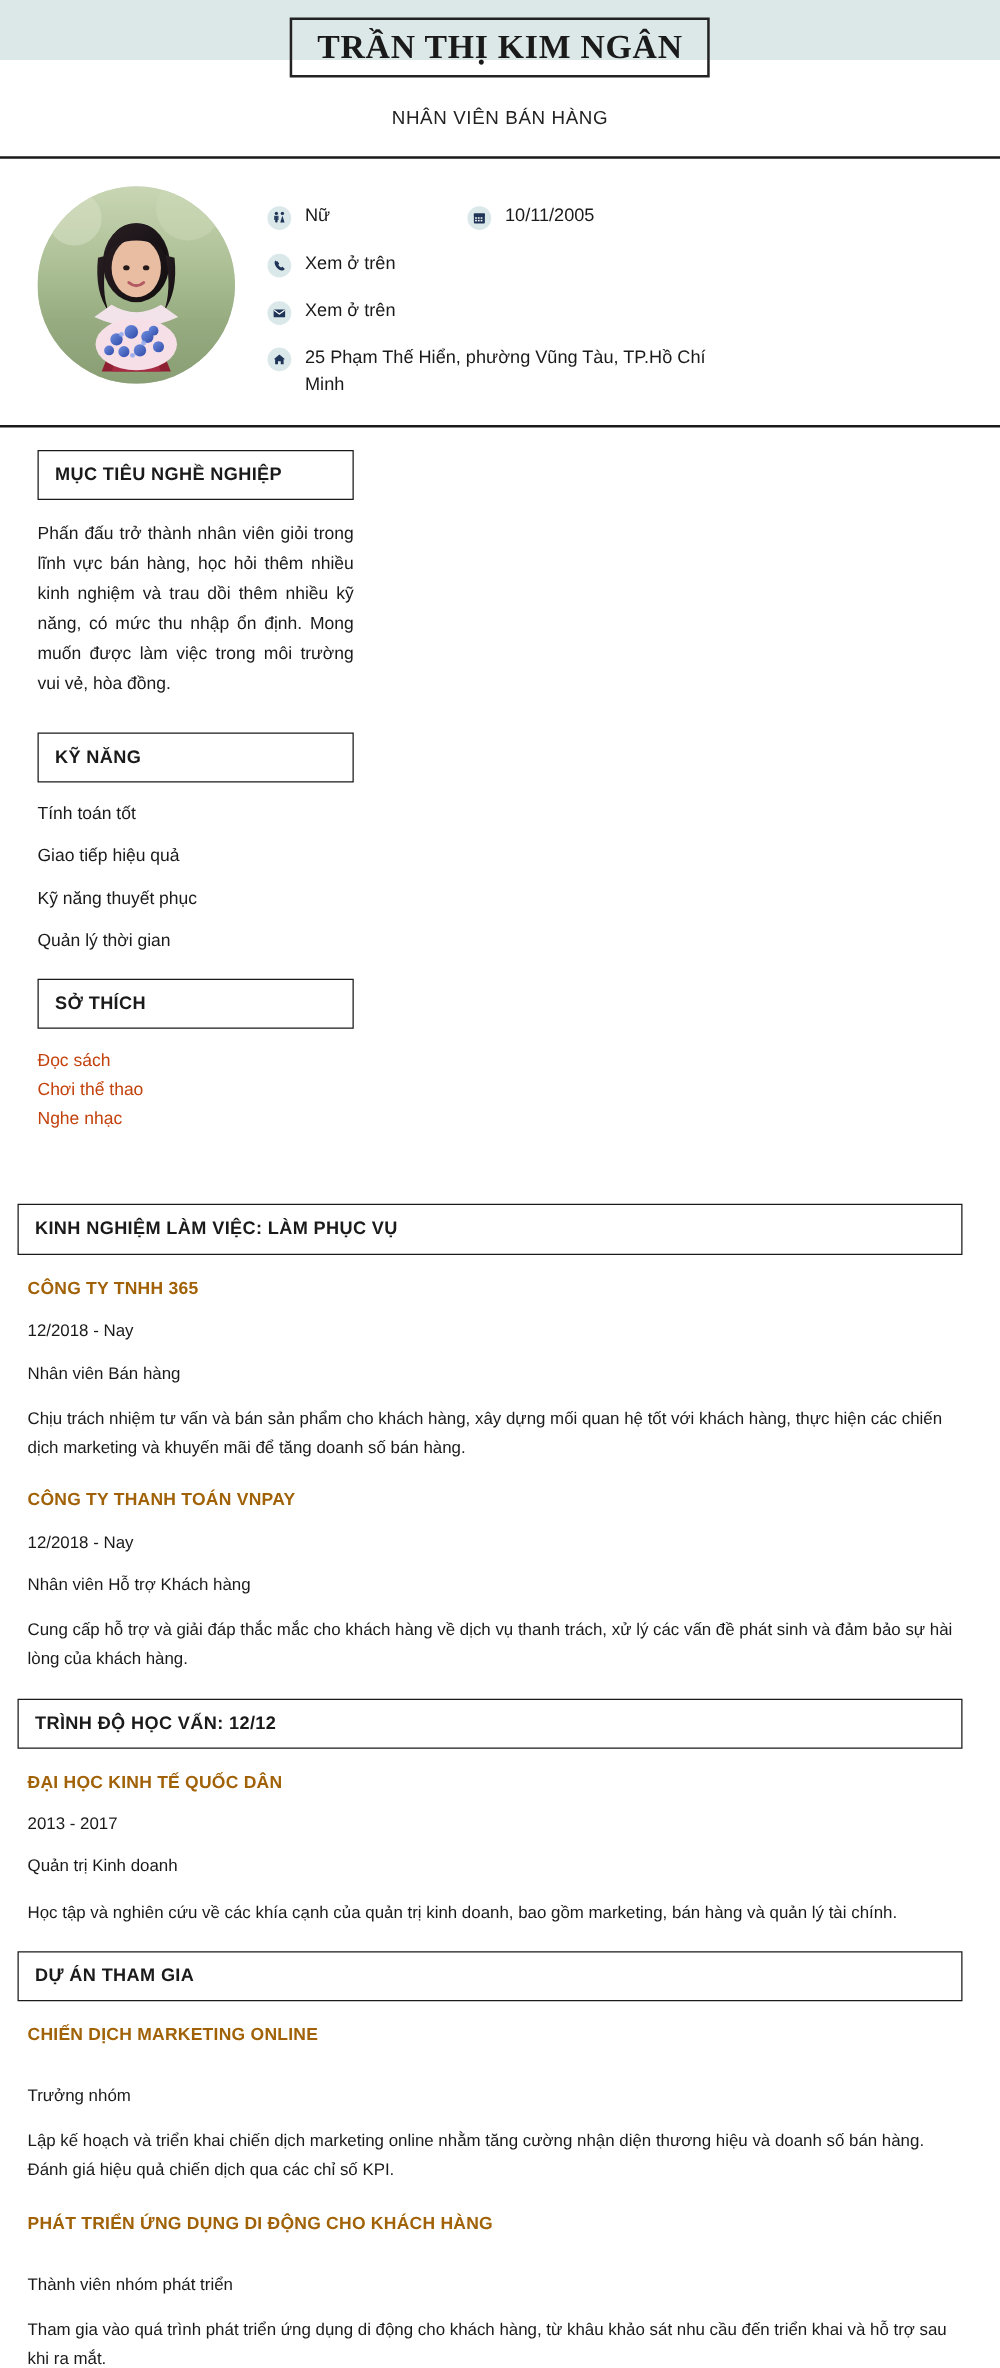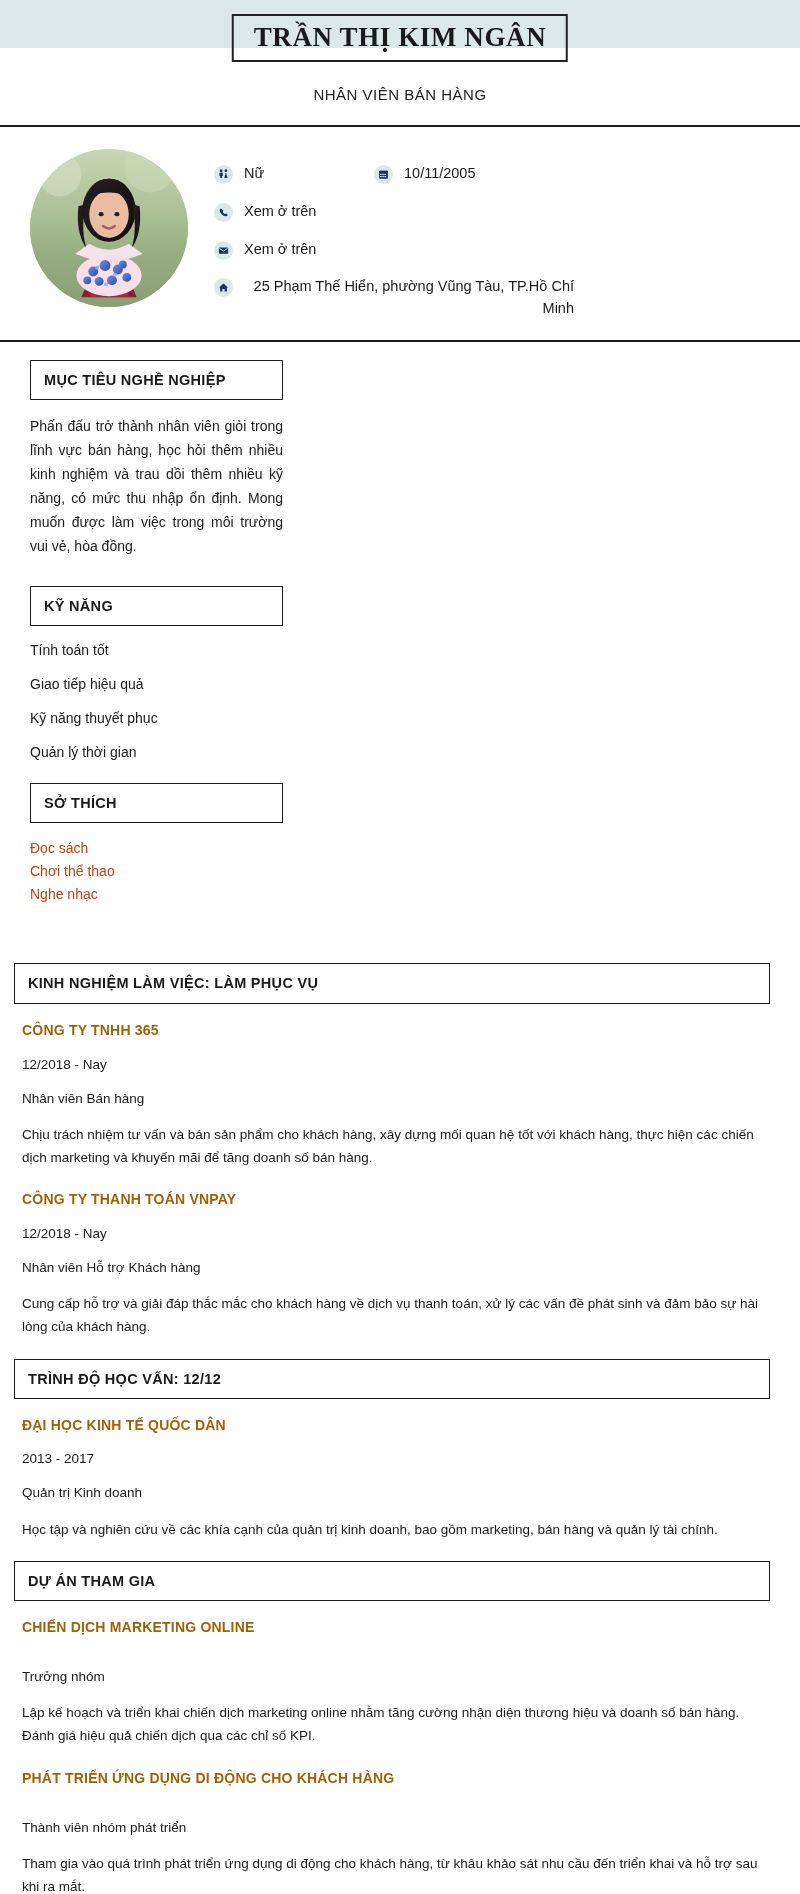--- a/index.html
+++ b/index.html
@@ -98,21 +98,20 @@
     display: flex;
     align-items: flex-start;
     margin-bottom: 16px;
   }
   .contact-row:last-child { margin-bottom: 0; }
 
   .contact-cell {
     display: flex;
     align-items: flex-start;
     gap: 11px;
-    text-align: right;
   }
   .contact-cell.gender { width: 160px; }
 
   .cicon {
     width: 19px;
     height: 19px;
     min-width: 19px;
     border-radius: 50%;
     background: #dbe8ea;
     display: flex;
@@ -426,21 +425,21 @@
         <div class="entry-title">CÔNG TY TNHH 365</div>
         <div class="entry-meta">12/2018 - Nay</div>
         <div class="entry-role">Nhân viên Bán hàng</div>
         <div class="entry-desc">Chịu trách nhiệm tư vấn và bán sản phẩm cho khách hàng, xây dựng mối quan hệ tốt với khách hàng, thực hiện các chiến dịch marketing và khuyến mãi để tăng doanh số bán hàng.</div>
       </div>
 
       <div class="entry">
         <div class="entry-title">CÔNG TY THANH TOÁN VNPAY</div>
         <div class="entry-meta">12/2018 - Nay</div>
         <div class="entry-role">Nhân viên Hỗ trợ Khách hàng</div>
-        <div class="entry-desc">Cung cấp hỗ trợ và giải đáp thắc mắc cho khách hàng về dịch vụ thanh toán, xử lý các vấn đề phát sinh và đảm bảo sự hài lòng của khách hàng.</div>
+        <div class="entry-desc">Cung cấp hỗ trợ và giải đáp thắc mắc cho khách hàng về dịch vụ thanh trách, xử lý các vấn đề phát sinh và đảm bảo sự hài lòng của khách hàng.</div>
       </div>
 
       <div class="sec-box">
         <div class="sec-title">TRÌNH ĐỘ HỌC VẤN: 12/12</div>
       </div>
 
       <div class="entry">
         <div class="entry-title">ĐẠI HỌC KINH TẾ QUỐC DÂN</div>
         <div class="entry-meta">2013 - 2017</div>
         <div class="entry-role">Quản trị Kinh doanh</div>

